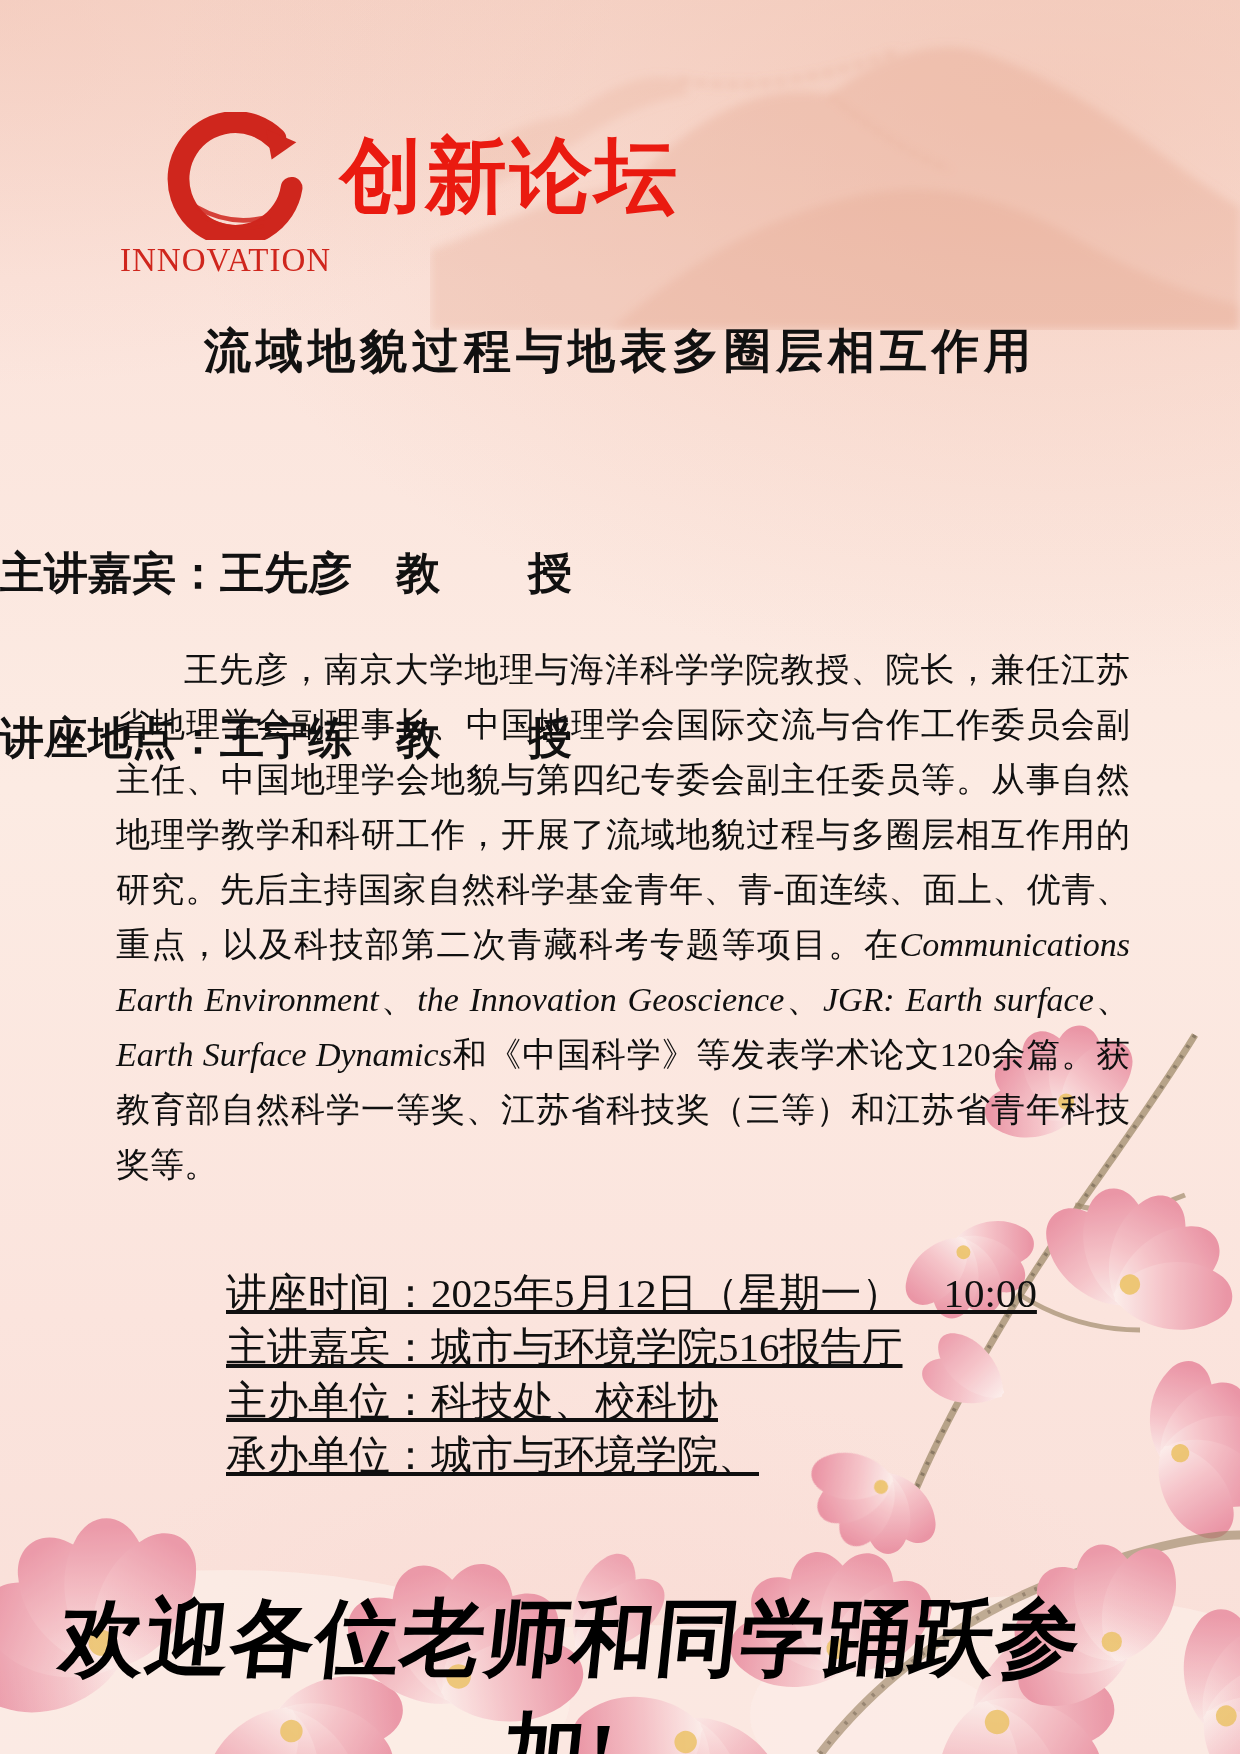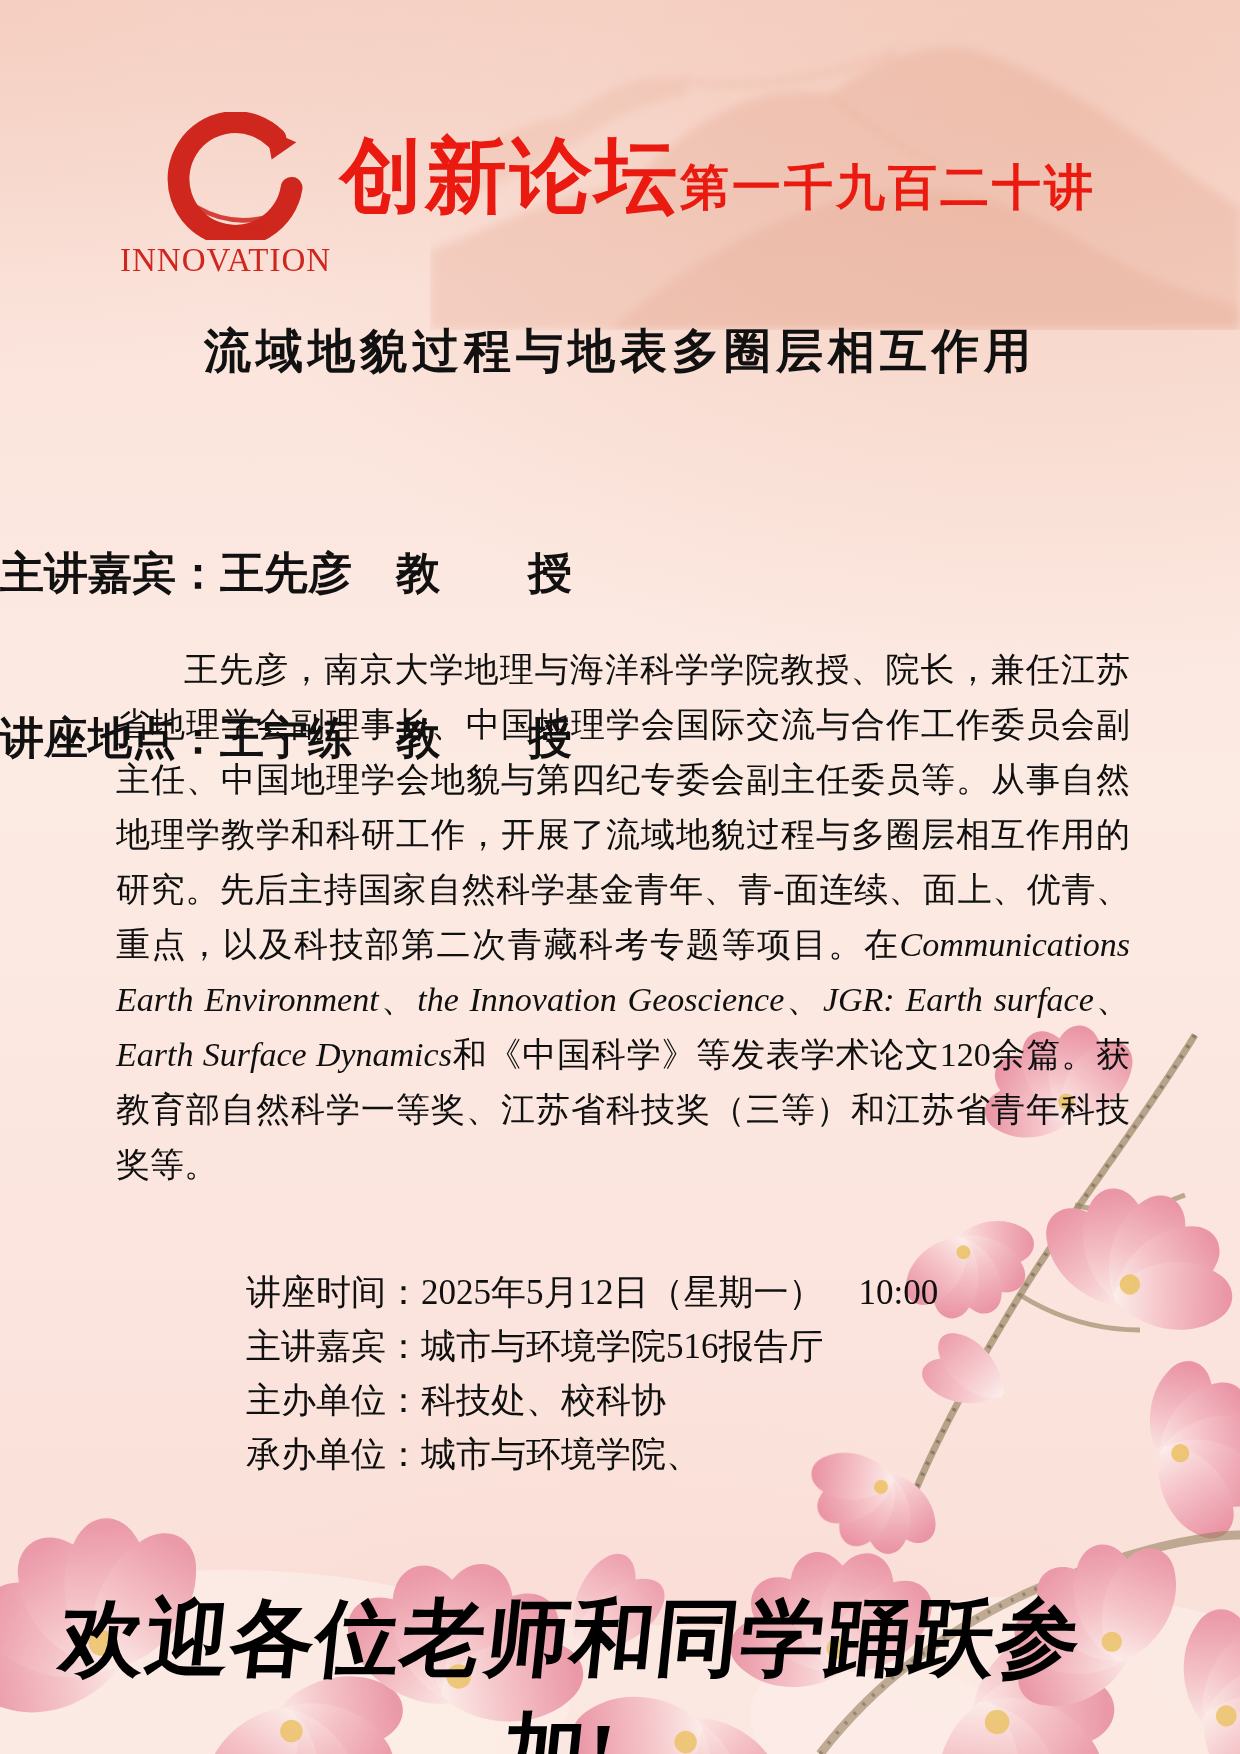--- a/index.html
+++ b/index.html
@@ -23,21 +23,21 @@
   .forum-row{left:340px;top:122px;display:flex;align-items:baseline;white-space:nowrap;justify-content:flex-end;}
   .forum-title{font-family:"Liberation Sans",sans-serif;font-weight:900;font-size:82px;color:#ea1a10;letter-spacing:3px;}
   .lecture-no{font-family:"Liberation Sans",sans-serif;font-weight:900;font-size:49px;color:#ea1a10;letter-spacing:3px;}
   
   .title{left:0;right:0;top:320px;margin:0;text-align:center;font-size:47px;font-weight:bold;letter-spacing:5px;color:#111;}
   .guests{left:0;right:0;top:436px;text-align:left;font-size:44px;font-weight:bold;line-height:55px;color:#111;white-space:pre;}
   
   .bio{left:104px;right:98px;top:630px;margin:12px;font-size:34px;line-height:55px;text-align:justify;text-indent:2em;color:#101010;}
   .bio em{font-style:italic;font-family:"Liberation Serif",serif;}
   
-  .details{left:246px;top:1266px;font-size:35px;line-height:54px;color:#101010;}
+  .details{left:226px;top:1266px;font-size:41px;line-height:54px;color:#101010;text-decoration:underline;}
   .detail-row{display:flex;white-space:pre;}
   .detail-cont{margin-left:3.1em;white-space:pre;}
   
   .welcome{left:0;right:0;top:1582px;text-align:center;padding-right:110px;
     font-size:84px;font-weight:900;color:#000;letter-spacing:1px;
     font-family:"Liberation Serif",serif;transform:skewX(-6deg);}
 </style>
 </head>
 <body>
 
@@ -115,21 +115,20 @@
       <path d="M142,40 A60,60 0 1 0 159,92" fill="none" stroke="#cf261d" stroke-width="23" stroke-linecap="round"></path>
       <polygon points="132,30 164,44 138,62" fill="#cf261d"></polygon>
       <path d="M58,112 Q96,134 136,122" stroke="#cf261d" stroke-width="5" fill="none" opacity="0.85"></path>
       <path d="M64,122 Q98,140 130,132" stroke="#cf261d" stroke-width="3.5" fill="none" opacity="0.7"></path>
     </svg>
     <div class="logo-text">INNOVATION</div>
   </div>
 
   <div class="txt forum-row">
     <span class="forum-title">创新论坛</span>
-    <span class="lecture-no">第一千九百二十讲</span>
   </div>
 
   <h1 class="txt title">流域地貌过程与地表多圈层相互作用</h1>
 
   <div class="txt guests">
     <div>主讲嘉宾：王先彦　教　　授</div>
     <div>讲座地点：王宁练　教　　授</div>
   </div>
 
   <p class="txt bio"><span>王先彦，南京大学地理与海洋科学学院教授、院长，兼任江苏省地理学会副理事长、中国地理学会国际交流与合作工作委员会副主任、中国地理学会地貌与第四纪专委会副主任委员等。从事自然地理学教学和科研工作，开展了流域地貌过程与多圈层相互作用的研究。先后主持国家自然科学基金青年、青-面连续、面上、优青、重点，以及科技部第二次青藏科考专题等项目。在</span><em>Communications Earth Environment</em><span>、</span><em>the Innovation Geoscience</em><span>、</span><em>JGR: Earth surface</em><span>、</span><em>Earth Surface Dynamics</em><span>和《中国科学》等发表学术论文120余篇。获教育部自然科学一等奖、江苏省科技奖（三等）和江苏省青年科技奖等。</span></p>

